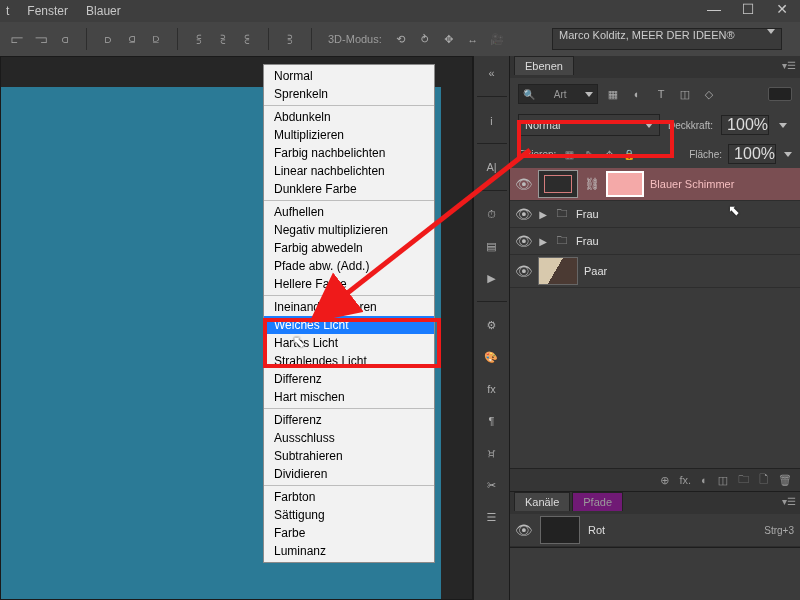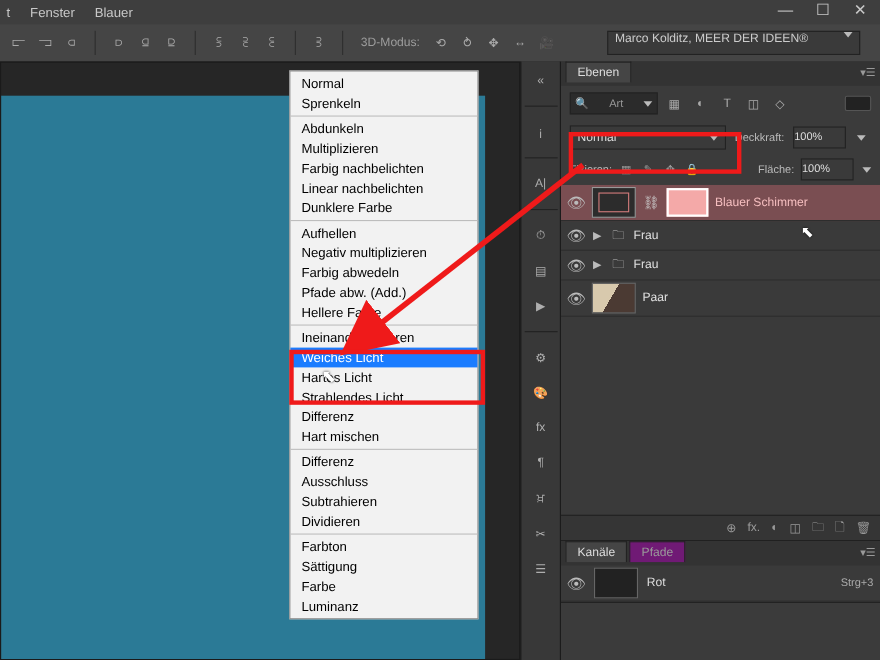--- a/index.html
+++ b/index.html
@@ -60,21 +60,21 @@
     display:flex;align-items:center;padding:0 4px;color:#999;font-size:10px;
     justify-content:space-between}
   .lp-filters{display:flex;gap:6px;align-items:center}
   .lp-switch{margin-left:auto;width:22px;height:12px;background:#222;
     border:1px solid #555;border-radius:2px}
   .mode-row{padding:4px 8px;display:flex;align-items:center;gap:8px}
   .mode-dd{width:128px;height:20px;background:#3a3a3a;border:1px solid #222;
     display:flex;align-items:center;justify-content:space-between;padding:0 6px;
     color:#ddd;cursor:pointer}
   .pct-box{width:46px;height:18px;background:#3a3a3a;border:1px solid #222;
-    text-align:left;line-height:18px;color:#ddd;font-size:10px}
+    text-align:right;line-height:18px;color:#ddd;font-size:16px}
   .mode-label{color:#bbb;font-size:10px}
   .lock-row{padding:4px 8px;display:flex;align-items:center;gap:6px;
     color:#bbb;font-size:10px}
   .lock-row .li{width:14px;height:14px;display:flex;align-items:center;
     justify-content:center;color:#999;cursor:pointer}
   
   .layers-list{height:300px;overflow:auto;background:#3a3a3a}
   .layer{display:flex;align-items:center;height:32px;padding:0 6px;
     border-bottom:1px solid #2d2d2d;gap:6px}
   .layer.active{background:#7a4e52}

